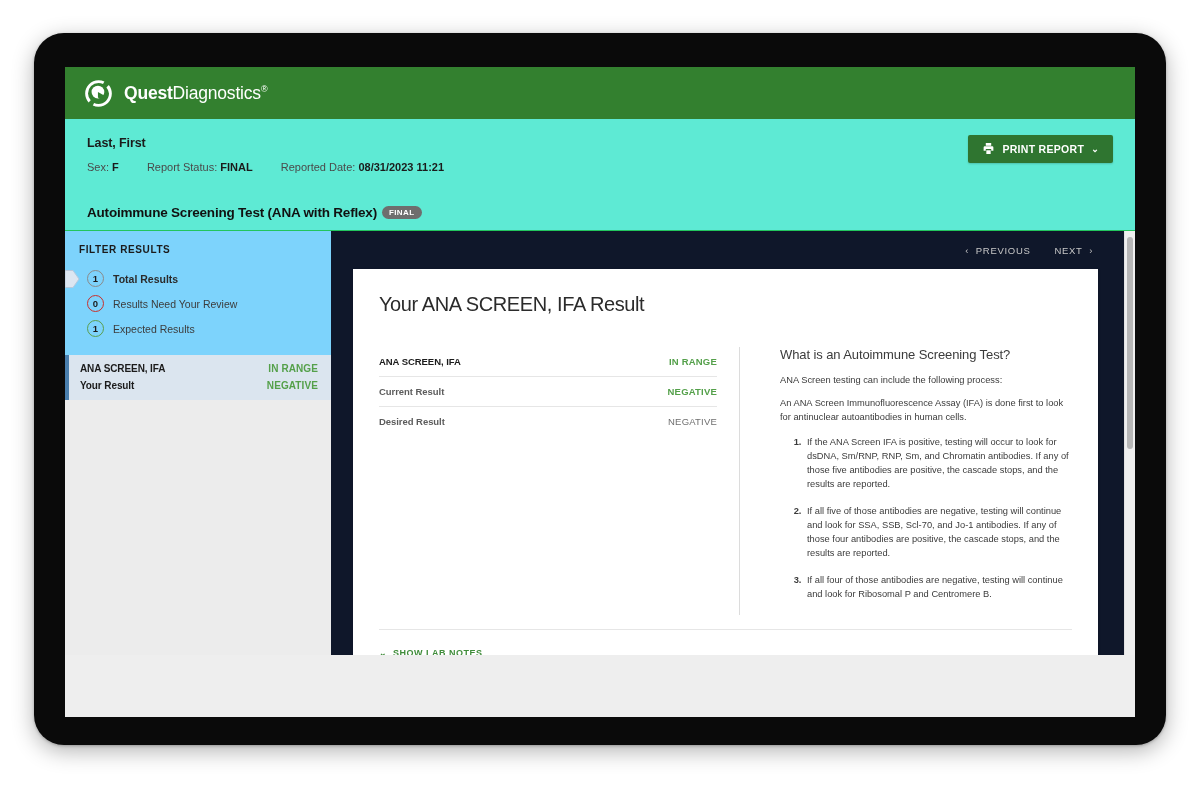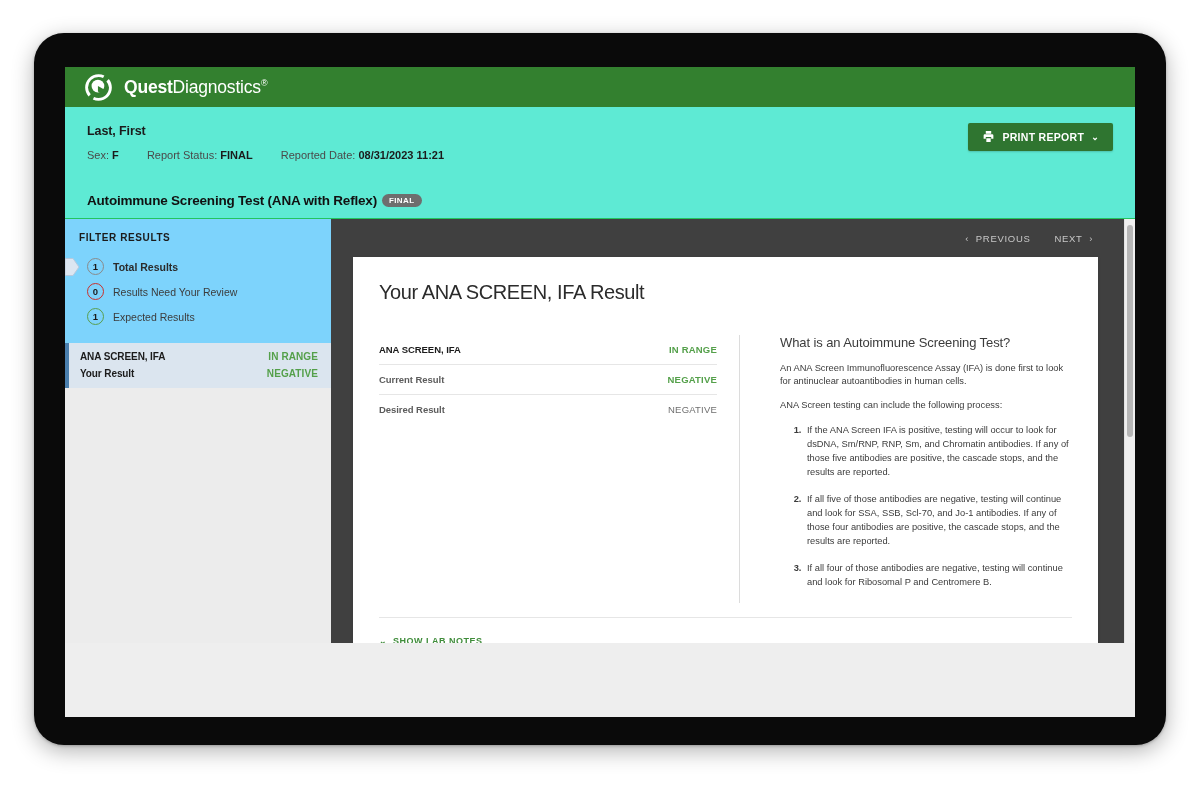--- a/index.html
+++ b/index.html
@@ -22,21 +22,21 @@
   .screen {
     position: absolute;
     left: 31px; top: 34px;
     width: 1070px; height: 650px;
     background: #eeeeee;
     overflow: hidden;
   }
 
   
   .brandbar {
-    height: 40px;
+    height: 52px;
     background: #2e7d32;
     background: #33802f;
     display: flex;
     align-items: center;
     padding-left: 19px;
   }
   .logo-mark { width: 29px; height: 29px; flex: 0 0 29px; }
   .logo-text {
     margin-left: 11px;
     color: #ffffff;
@@ -130,21 +130,21 @@
     background: #dbe5ef;
     border-left: 4px solid #4a7fae;
     padding: 8px 13px 9px 11px;
   }
   .result-line { display: flex; justify-content: space-between; align-items: baseline; }
   .result-line + .result-line { margin-top: 6px; gap: 37px; }
   .result-line .k { font-size: 10px; font-weight: 700; color: #1b1b1b; letter-spacing: -0.1px; }
   .result-line .v { font-size: 10px; font-weight: 700; color: #54a04a; letter-spacing: 0.1px; }
 
   
-  .main-col { flex: 1 1 auto; background: #404040; position: relative; overflow: hidden; }
+  .main-col { flex: 1 1 auto; background: #0f172a; position: relative; overflow: hidden; }
   .topnav {
     height: 38px;
     display: flex; align-items: center; justify-content: flex-end;
     padding-right: 42px;
     gap: 24px;
   }
   .topnav span {
     font-size: 9.5px; letter-spacing: 0.7px;
     color: #c7c7c7; font-weight: 500;
   }
@@ -310,22 +310,22 @@
                 <span class="v">NEGATIVE</span>
               </div>
               <div class="res-row">
                 <span class="k">Desired Result</span>
                 <span class="v plain">NEGATIVE</span>
               </div>
             </div>
 
             <div class="right-pane">
               <h2>What is an Autoimmune Screening Test?</h2>
+              <p>ANA Screen testing can include the following process:</p>
               <p>An ANA Screen Immunofluorescence Assay (IFA) is done first to look for antinuclear autoantibodies in human cells.</p>
-              <p>ANA Screen testing can include the following process:</p>
               <ol>
                 <li>If the ANA Screen IFA is positive, testing will occur to look for dsDNA, Sm/RNP, RNP, Sm, and Chromatin antibodies. If any of those five antibodies are positive, the cascade stops, and the results are reported.</li>
                 <li>If all five of those antibodies are negative, testing will continue and look for SSA, SSB, Scl-70, and Jo-1 antibodies. If any of those four antibodies are positive, the cascade stops, and the results are reported.</li>
                 <li>If all four of those antibodies are negative, testing will continue and look for Ribosomal P and Centromere B.</li>
               </ol>
             </div>
           </div>
 
           <div class="notes-bar">
             <span class="notes-link">

